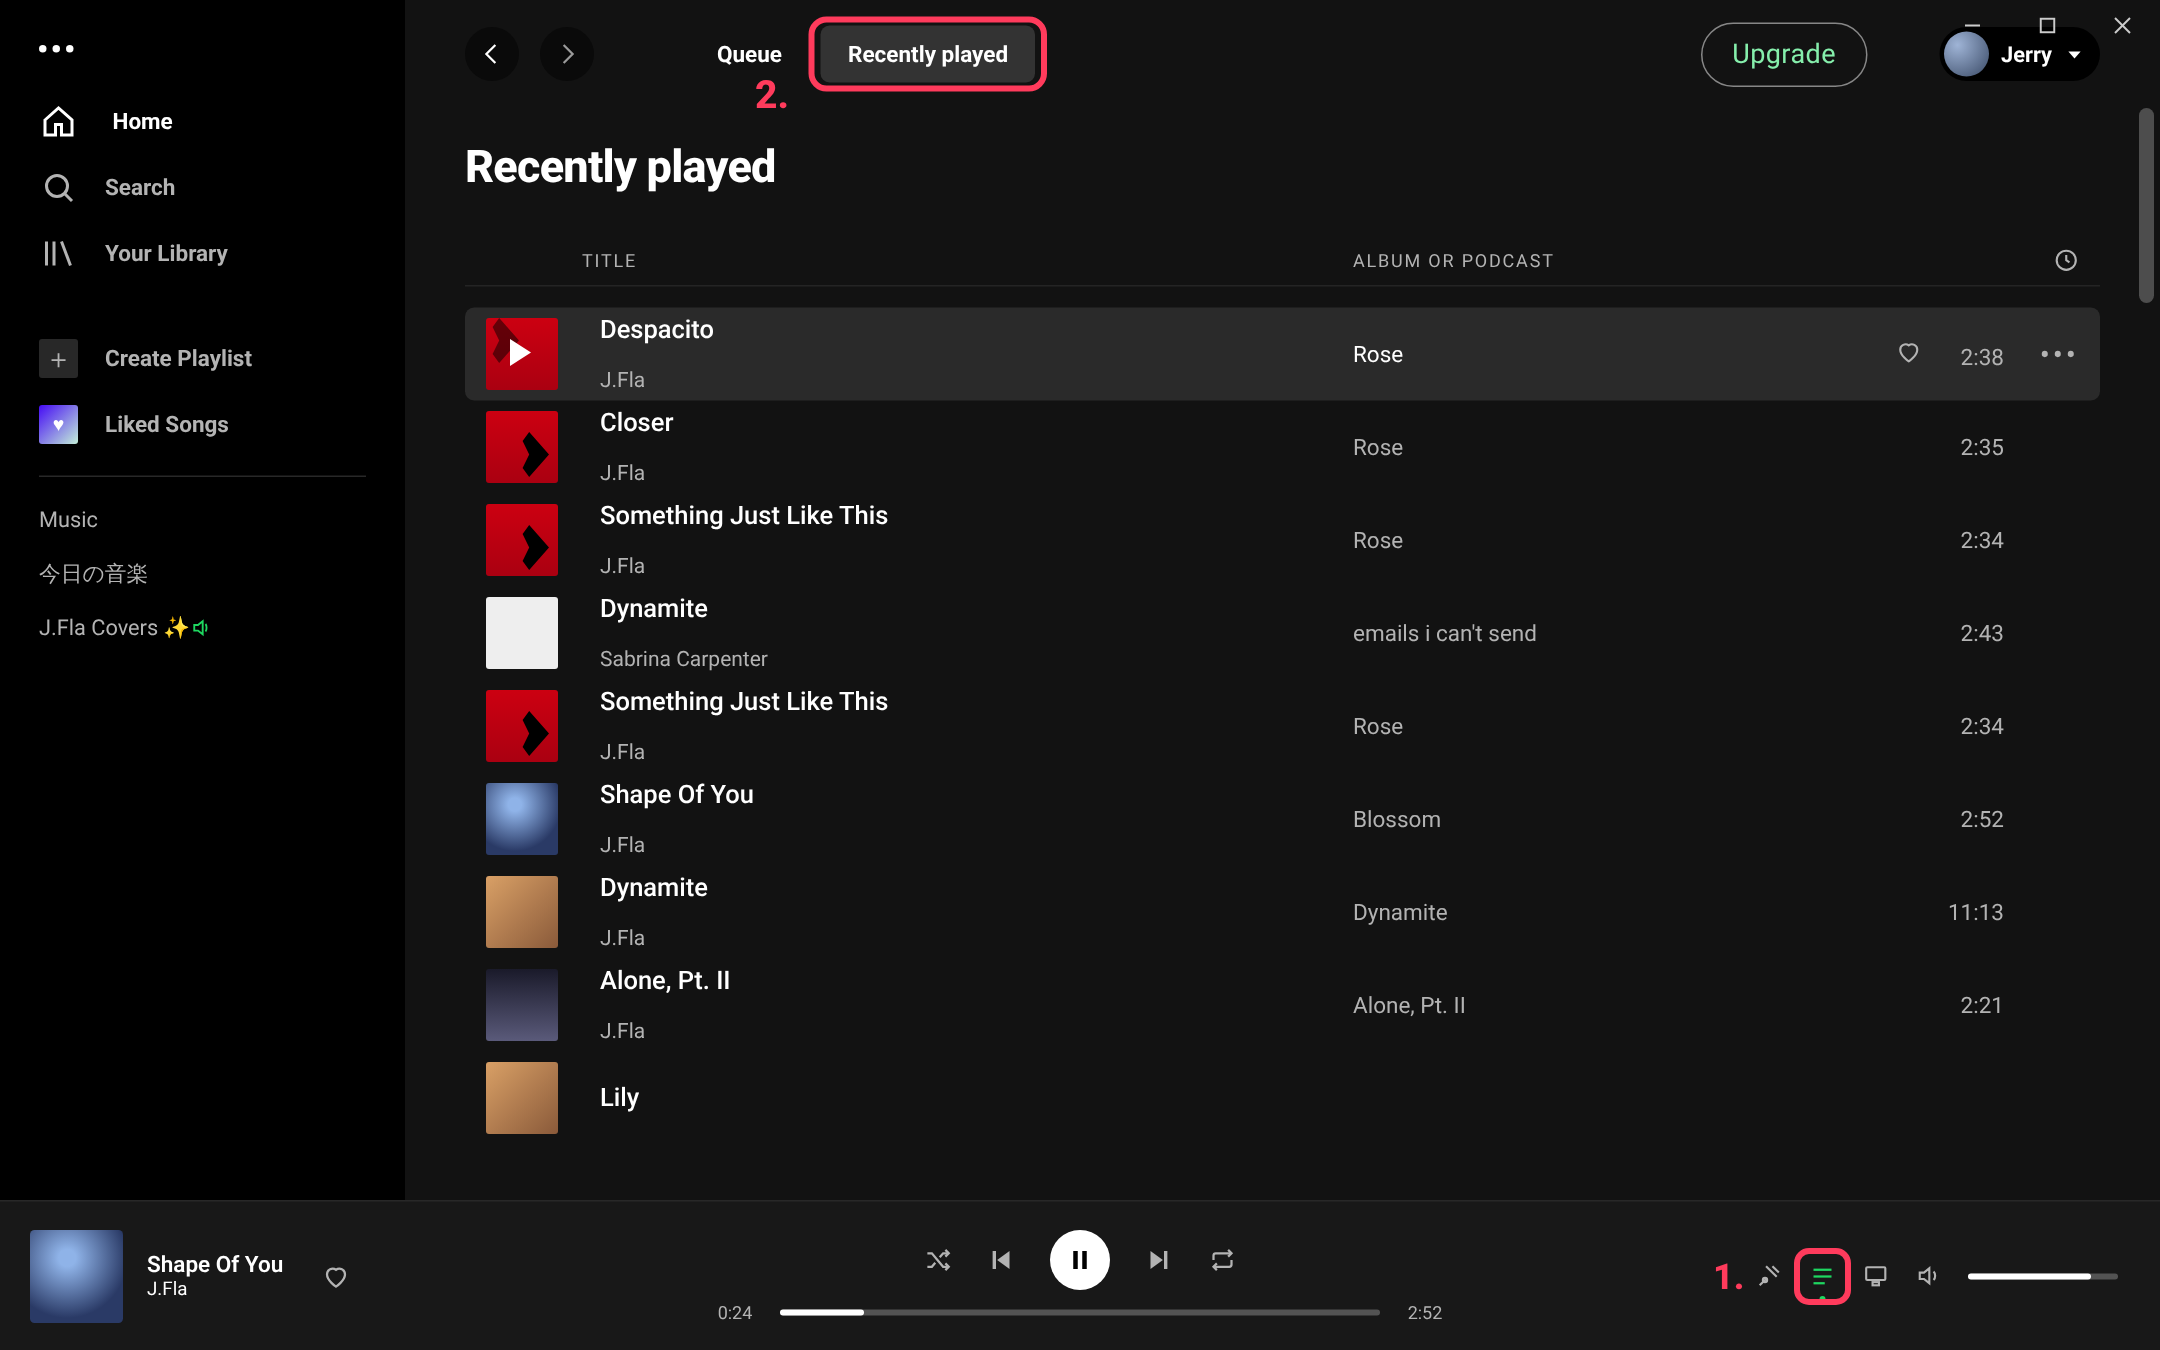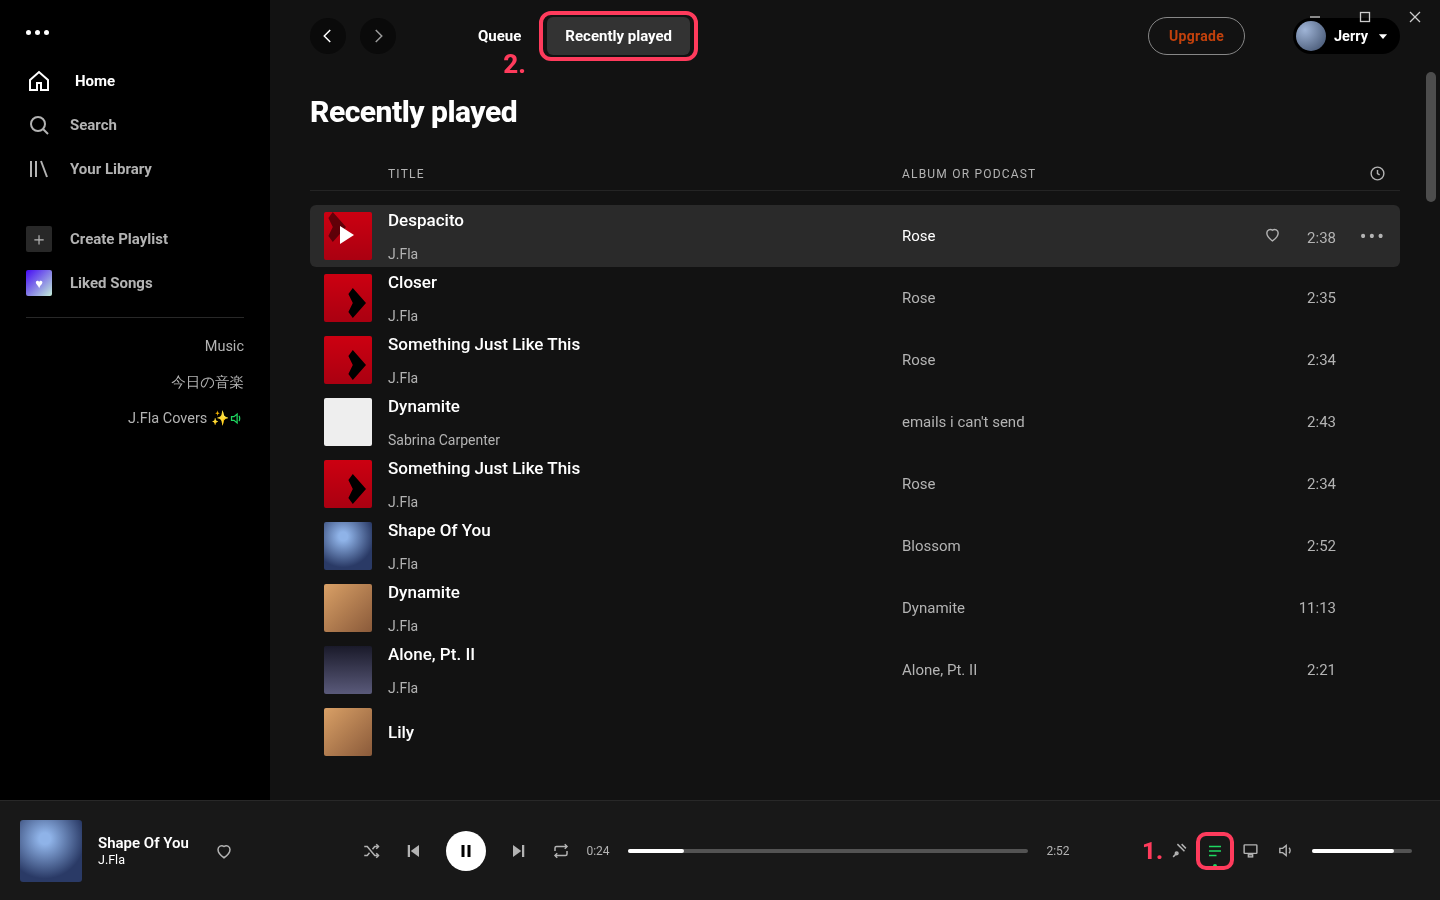--- a/index.html
+++ b/index.html
@@ -15,67 +15,67 @@
   .nav-item.active, .nav-item:hover { color:#fff;gap:23px; }
   .nav-item .ico { width:26px; height:26px; display:flex; align-items:center; justify-content:center; }
   .side-spacer { height: 26px; }
   .side-block { list-style:none; }
   .side-box { width:26px; height:26px; background:#282828; display:flex; align-items:center; justify-content:center; border-radius:2px; }
   .side-box.purple { background: linear-gradient(135deg,#450af5,#c4efd9); }
   .side-box.purple .heart { font-size:13px; color:#fff; }
   .side-box .plus { font-size:18px; color:#b3b3b3; font-weight:300; }
   .sep { border-top:1px solid #282828; margin:12px 18px 10px 18px; }
   .plist-list { list-style:none; }
-  .plist-item { height:36px; display:flex; align-items:center; padding:0 18px; color:#b3b3b3; font-size:14.5px; cursor:pointer; justify-content:flex-end; }
+  .plist-item { height:36px; display:flex; align-items:center; padding:0 18px; color:#b3b3b3; font-size:14.5px; cursor:pointer; justify-content:flex-start; }
   .plist-item .spk { color:#1ed760; }
 
   
   .main { grid-row:1; grid-column:2; background:#121212; position:relative; overflow:hidden; }
   .titlebar { position:absolute; top:0; right:0; display:flex; gap:0; }
   .titlebar button { width:50px; height:34px; background:transparent; border:none; color:#ccc; font-size:13px; display:flex; align-items:center; justify-content:center; cursor:pointer; }
   .topbar { height:72px; display:flex; align-items:center; padding:0 40px 0 40px; gap:14px; }
   .navbtn { width:36px; height:36px; border-radius:50%; background:#0a0a0a; display:flex; align-items:center; justify-content:center; cursor:pointer; }
   .tabs { display:flex; margin-left:50px; gap:8px; align-items:flex-end; }
   .tab { padding:10px 18px; border-radius:6px; font-weight:700; font-size:15px; color:#fff; cursor:pointer; }
   .tab.active { background:#333; }
   .tab.hl { position:relative; }
   .hl-box { border:4px solid #ff3b5c; border-radius:12px; position:absolute; inset:-6px -8px; pointer-events:none; }
   .hl-num { position:absolute; left:-44px; bottom:-24px; color:#ff3b5c; font-weight:800; font-size:26px; pointer-events:none; }
   .spacer-flex { flex:1; }
-  .upgrade { border:1px solid #878787; color:#c2410c; background:transparent; padding:10px 20px; border-radius:24px; font-weight:700; font-size:14px; cursor:pointer; letter-spacing:0.3px; }
+  .upgrade { border:1px solid #878787; color:#86efac; background:transparent; padding:10px 20px; border-radius:24px; font-weight:400; font-size:18px; cursor:pointer; letter-spacing:0.3px; }
   .user-chip { display:flex; align-items:center; background:#000; border-radius:24px; height:36px; padding:3px 10px 3px 3px; gap:8px; margin-left:34px; cursor:pointer; }
   .avatar { width:30px; height:30px; border-radius:50%; background: radial-gradient(circle at 30% 30%, #9fb4d6, #3a4a66); }
   .user-chip span { font-weight:700; font-size:14.5px; }
   .content { padding: 22px 40px 0 40px; height: calc(100% - 72px); overflow:hidden; }
   h1.page-title { font-size:30px; font-weight:800; letter-spacing:-0.5px; margin-bottom:36px; }
   .cols { display:grid; grid-template-columns: 1fr 340px 94px 50px; align-items:center; color:#b3b3b3; font-size:12px; letter-spacing:1.2px; padding:0 14px 8px 14px; border-bottom:1px solid rgba(255,255,255,0.08); }
   .cols .title-col { padding-left:64px; }
   .cols .clock { text-align:right; }
   .rows { margin-top:14px; }
   .row { display:grid; grid-template-columns: 64px 1fr 340px 94px 50px; align-items:center; height:62px; padding:0 14px; border-radius:6px; }
   .row.hovered { background:#2a2a2a; }
   .cover { width:48px; height:48px; background:#aa2222; border-radius:2px; position:relative; background-size:cover; }
   .row.hovered .cover::after { content:''; position:absolute; inset:0; background:rgba(0,0,0,0.5); }
   .row.hovered .cover::before { content:''; position:absolute; left:16px; top:14px; border-left:14px solid #fff; border-top:9px solid transparent; border-bottom:9px solid transparent; z-index:2;}
-  .row .meta { display:flex; flex-direction:column; gap:16px; min-width:0; }
+  .row .meta { display:flex; flex-direction:column; gap:16px; min-width:0;margin-left:12px; }
   .row .track { font-size:17px; font-weight:500; color:#fff; white-space:nowrap; overflow:hidden; text-overflow:ellipsis; }
   .row .artist { font-size:14px; color:#b3b3b3; }
   .row .album { color:#b3b3b3; font-size:15px; }
   .row.hovered .album { color:#fff; }
   .row .dur { text-align:right; color:#b3b3b3; font-size:15px; }
   .row .actions { display:flex; justify-content:flex-end; gap:18px; color:#b3b3b3; }
 
   
   .player { grid-row:2; grid-column:1 / span 2; background:#181818; border-top:1px solid #282828; display:grid; grid-template-columns: 1fr 1fr 1fr; align-items:center; padding:0 20px; }
   .now { display:flex; align-items:center; gap:16px; }
   .now .cov { width:62px; height:62px; background:#4466aa; border-radius:3px; background-image: radial-gradient(circle at 40% 30%, #8fb3e8 10%, #2a3a66 70%); }
   .now .meta .track { font-size:15px; font-weight:600; }
   .now .meta .artist { font-size:12.5px; }
   .now .heart { color:#b3b3b3; margin-left:10px; }
-  .controls { display:flex; flex-direction:row; align-items:center; gap:8px; }
+  .controls { display:flex; flex-direction:column; align-items:center; gap:8px; }
   .ctlrow { display:flex; align-items:center; gap:24px; }
   .ctlbtn { color:#b3b3b3; background:none; border:none; cursor:pointer; display:flex; align-items:center; justify-content:center; }
   .playbtn { width:40px; height:40px; background:#fff; border-radius:50%; border:none; display:flex; align-items:center; justify-content:center; cursor:pointer; }
   .progress { display:flex; align-items:center; gap:10px; width:500px; }
   .progress .time { font-size:12px; color:#b3b3b3; width:40px; text-align:center; }
   .bar { flex:1; height:4px; background:#535353; border-radius:2px; position:relative; }
   .bar .fill { position:absolute; left:0; top:0; bottom:0; background:#fff; border-radius:2px; }
   .right-ctls { display:flex; align-items:center; justify-content:flex-end; gap:18px; padding-right:8px; }
   .right-ctls .ico { color:#b3b3b3; cursor:pointer; }
   .vol { width:100px; height:4px; background:#535353; border-radius:2px; position:relative; }

